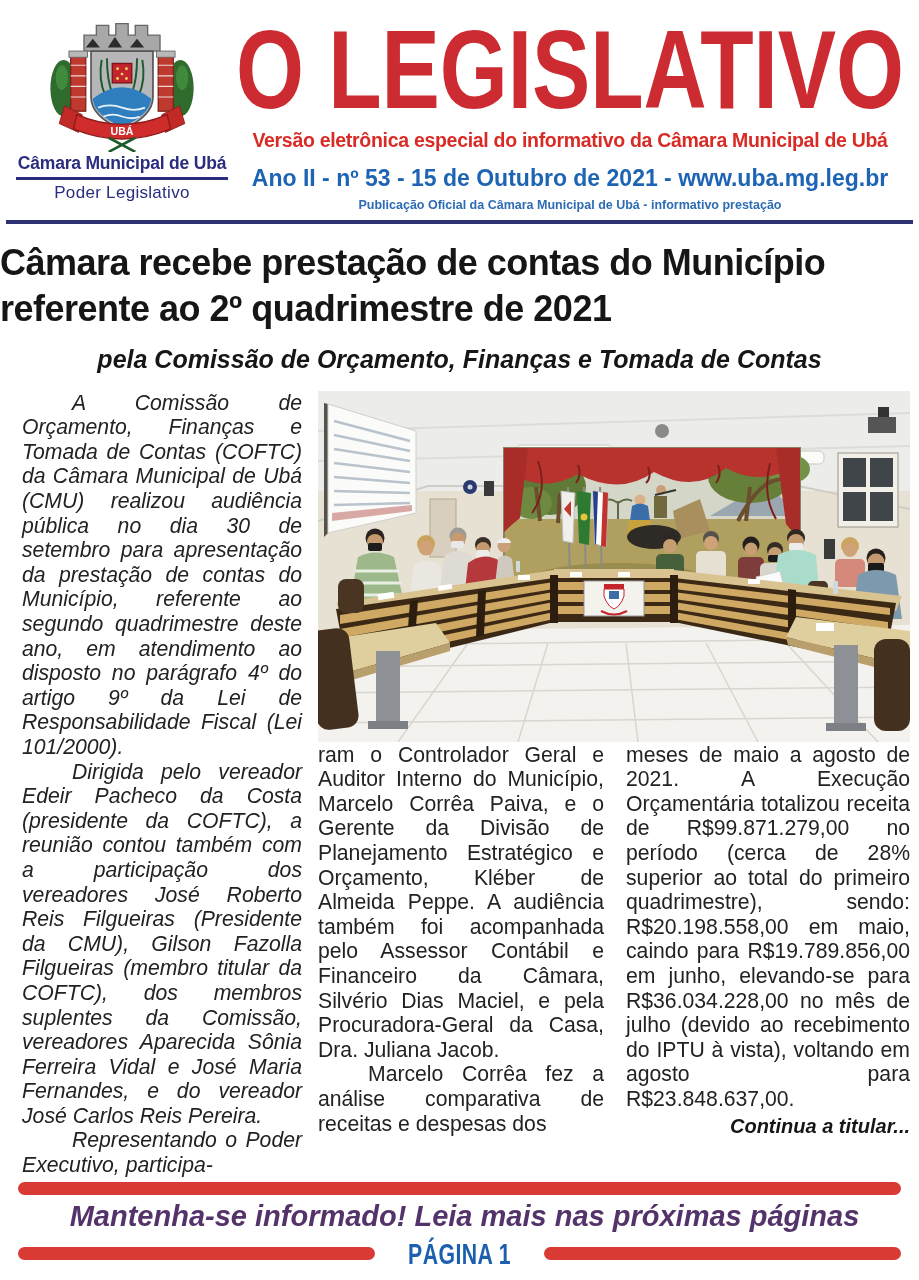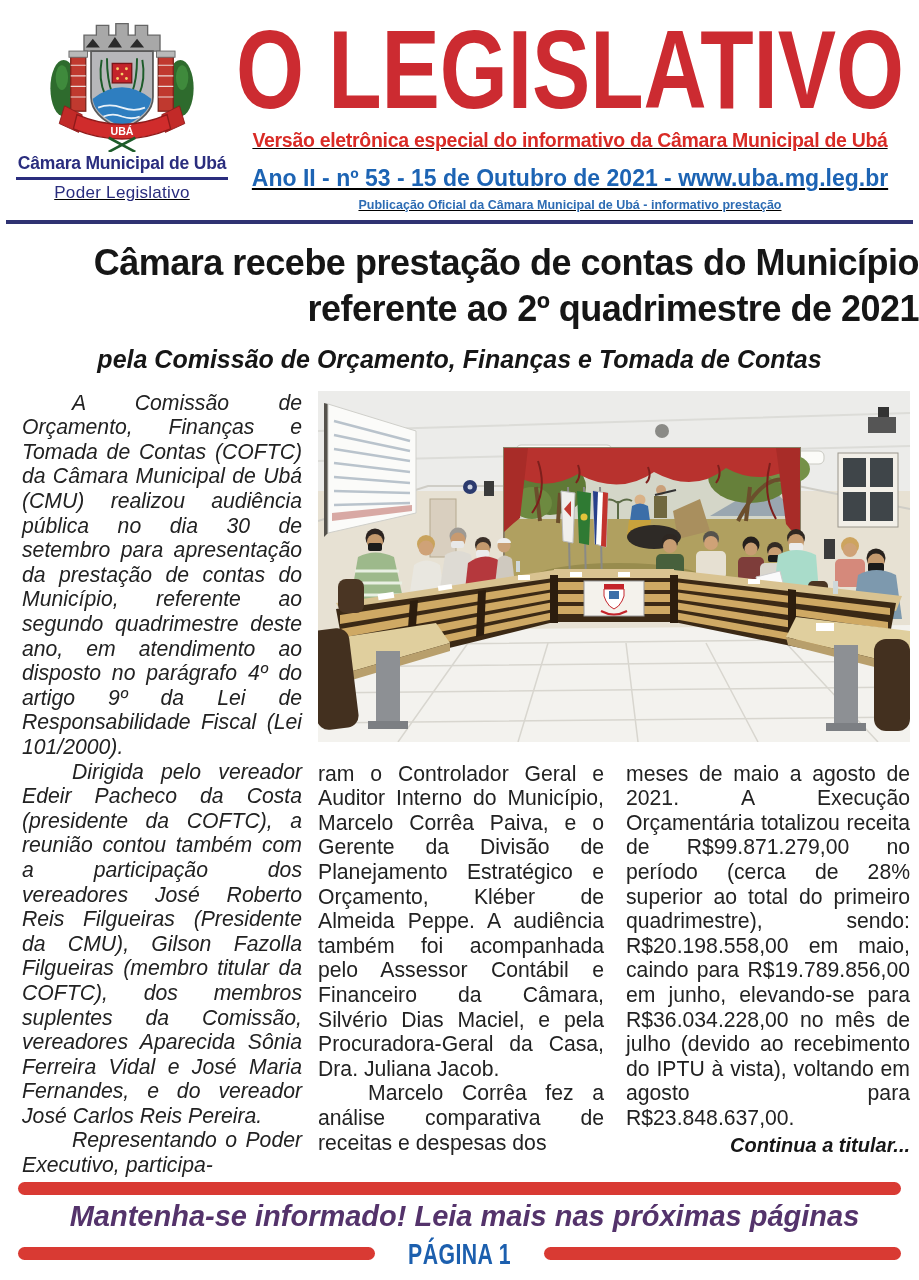--- a/index.html
+++ b/index.html
@@ -3,47 +3,47 @@
 <meta charset="utf-8">
 <style>
   * { box-sizing: border-box; }
   html,body { margin:0; padding:0; background:#ffffff; }
   .page{
     width:919px; height:1280px; background:#fff; overflow:hidden;
     display:flex; flex-direction:column; position:relative;
     font-family:"Liberation Sans","DejaVu Sans",sans-serif;
   }
   
-  .header{ display:flex; padding:12px 24px 0 14px;text-decoration:underline; }
+  .header{ display:flex; padding:12px 24px 0 14px; }
   .logo-block{ width:216px; flex:0 0 auto; text-align:center; color:#2a2d7e; }
   .crest{ display:block; margin:0 auto; }
   .org-name{ display:inline-block; font-size:17.5px; font-weight:bold; letter-spacing:-0.2px;
              border-bottom:3px solid #2a2d7e; padding:1px 2px 3px 2px; white-space:nowrap; }
   .org-sub{ font-size:17px; margin-top:3px; letter-spacing:0.3px; }
   .header-right{ flex:1; display:flex; flex-direction:column; align-items:center; }
   .title-svg{ display:block; margin-top:4px; }
   .title-svg text{ fill:#cc2b31; font-weight:bold; font-family:"Liberation Sans","DejaVu Sans",sans-serif; }
   .tagline{ color:#d92b26; font-weight:bold; font-size:19.5px; letter-spacing:-0.3px; margin-top:3px; white-space:nowrap; }
   .edition{ color:#1d64b4; font-weight:bold; font-size:23px; margin-top:13px; white-space:nowrap; }
   .pubnote{ color:#2d6cb4; font-weight:bold; font-size:12.5px; margin-top:6px; }
   .rule{ height:4px; background:#2f3272; margin:8px 6px 0 6px; }
   
-  .headline{ margin-top:16px; text-align:right; color:#161616; font-weight:bold;
+  .headline{ margin-top:16px; text-align:left; color:#161616; font-weight:bold;
              font-size:36px; line-height:1.28; letter-spacing:-0.5px; }
   .subheadline{ margin-top:11px; text-align:center; color:#161616; font-weight:bold;
                 font-style:italic; font-size:25px; line-height:1.3; }
   
   .content{ display:flex; margin:15px 9px 0 22px; gap:16px; }
   .col{ font-size:21.2px; line-height:1.16; text-align:justify; color:#222; }
   .col p{ margin:0; }
   p.indent{ text-indent:50px; }
   .col1{ width:280px;font-style:italic; }
   .right-wrap{ width:592px; flex:0 0 auto; }
   .photo-svg{ display:block; width:592px; height:351px; }
-  .cols23{ display:flex; gap:22px; margin-top:20px; }
+  .cols23{ display:flex; gap:22px; margin-top:1px; }
   .col2{ width:286px; }
   .col3{ width:284px; }
   .continuation{ text-align:right; font-weight:bold; font-style:italic; font-size:20px; margin-top:3px; color:#161616;}
   
   .footer{ margin-top:auto; padding-bottom:12px; }
   .bar{ height:13px; background:#d93a33; border-radius:8px; }
   .bar-top{ margin:0 18px; }
   .footer-msg{ text-align:center; color:#54336b; font-weight:bold; font-style:italic;
                font-size:29px; padding:5px 0 6px 10px; }
   .footer-row{ display:flex; align-items:center; margin:0 18px; gap:24px; }

